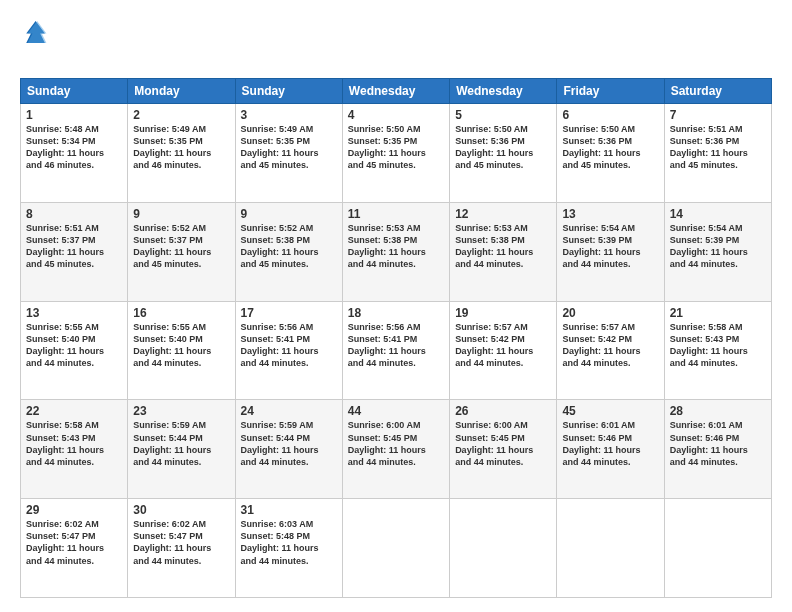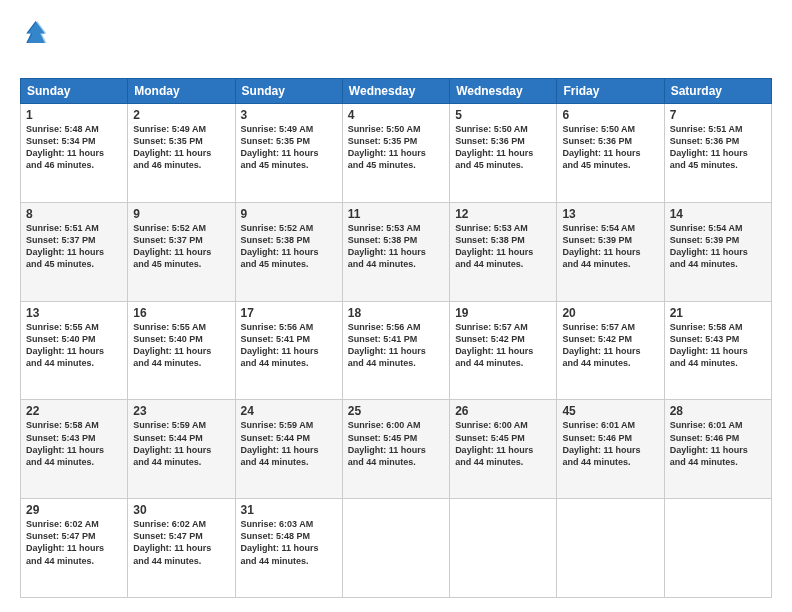--- a/index.html
+++ b/index.html
@@ -226,21 +226,21 @@
           </td>
           <td>
             <span class="day-num">23</span>
             <div class="day-info">Sunrise: 5:59 AM<br>Sunset: 5:44 PM<br>Daylight: 11 hours and 44 minutes.</div>
           </td>
           <td>
             <span class="day-num">24</span>
             <div class="day-info">Sunrise: 5:59 AM<br>Sunset: 5:44 PM<br>Daylight: 11 hours and 44 minutes.</div>
           </td>
           <td>
-            <span class="day-num">25</span>
+            <span class="day-num">44</span>
             <div class="day-info">Sunrise: 6:00 AM<br>Sunset: 5:45 PM<br>Daylight: 11 hours and 44 minutes.</div>
           </td>
           <td>
             <span class="day-num">26</span>
             <div class="day-info">Sunrise: 6:00 AM<br>Sunset: 5:45 PM<br>Daylight: 11 hours and 44 minutes.</div>
           </td>
           <td>
             <span class="day-num">45</span>
             <div class="day-info">Sunrise: 6:01 AM<br>Sunset: 5:46 PM<br>Daylight: 11 hours and 44 minutes.</div>
           </td>

